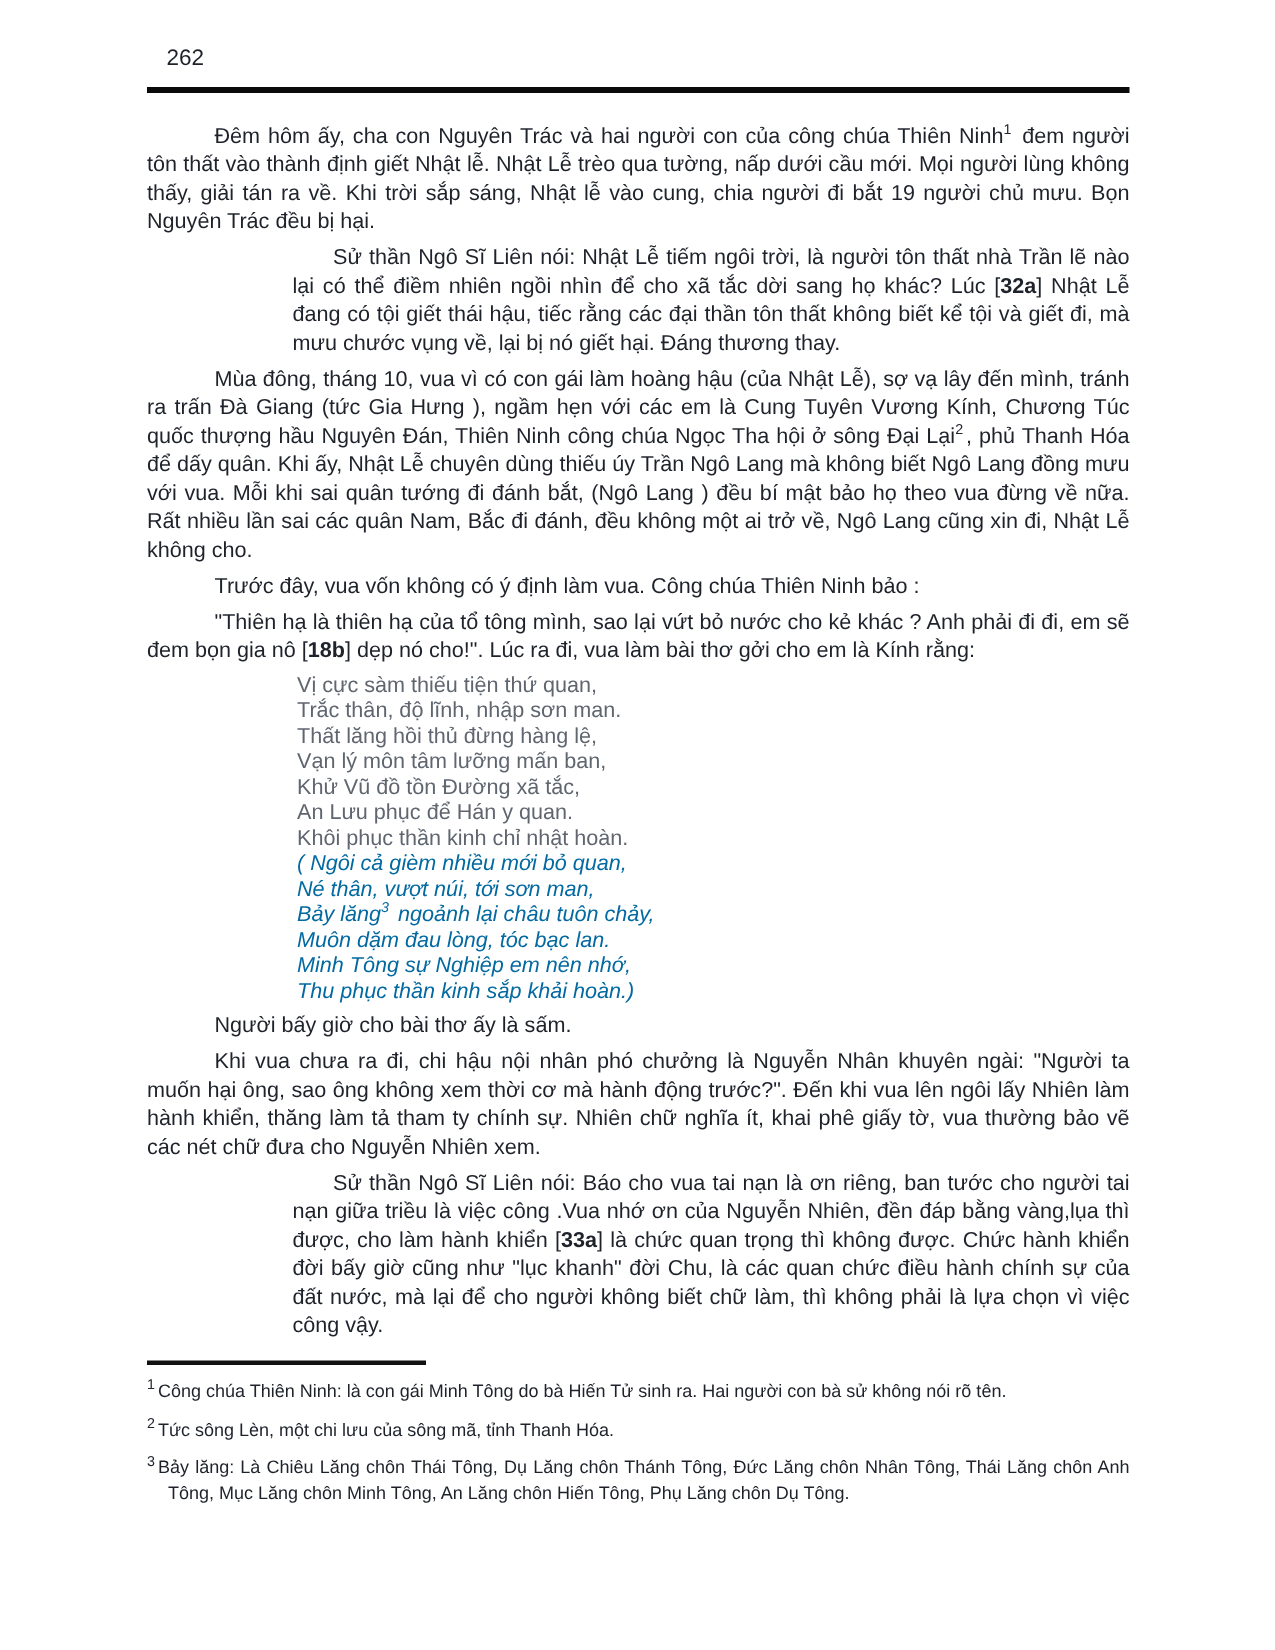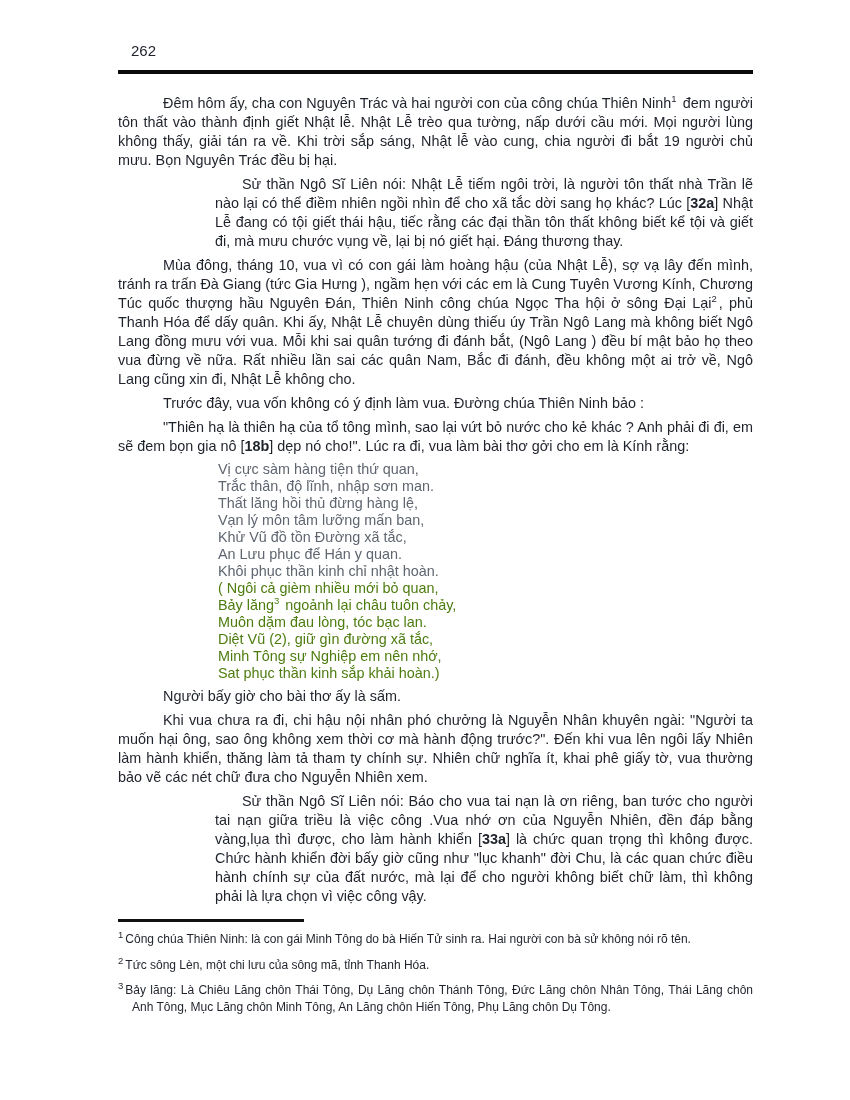--- a/index.html
+++ b/index.html
@@ -6,31 +6,31 @@
   body{background:#888;}
   .page{
     position:relative;
     width:850px;height:1100px;
     background:#ffffff;
     margin:0 auto;
     font-family:"Liberation Sans","DejaVu Sans",sans-serif;
     color:#1e222b;
     overflow:hidden;
   }
-  .inner{padding:42px 97px 0 98px;margin-left:20px;}
+  .inner{padding:30px 97px 0 98px;}
   .header{position:relative;text-align:center;font-size:15px;height:21px;}
   .pagenum{position:absolute;left:13px;top:0;}
   .hrule{height:4px;background:#0a0a0a;margin-top:7px;}
   .content{margin-top:20px;font-size:14.4px;line-height:19px;}
   .para{margin:0;}
   .p-body{margin-top:5px;text-indent:45px;text-align:justify;}
   .p-quote{margin-top:5px;margin-left:97px;text-indent:27px;text-align:justify;}
   .p-poem-dark,.p-poem-light{margin-left:100px;line-height:17px;text-align:left;}
   .p-poem-dark{color:#5f6670;}
-  .p-poem-light{color:#4d7c0f;}
+  .p-poem-light{color:#0369a1;font-style:italic;}
   .p-poem-first{margin-top:5px;}
   .b{font-weight:bold;}
   sup{font-size:9.5px;line-height:0;margin-right:2px;}
   .fnsep{width:186px;height:3px;background:#111;margin-top:13px;}
   .footnotes{margin-top:4px;}
   .footnote{
     font-size:12px;line-height:16.5px;margin-top:9px;
     padding-left:14px;text-indent:-14px;text-align:justify;
   }
 </style>
@@ -42,35 +42,35 @@
 
     <div class="header">
       <span class="pagenum">262</span>
     </div>
     <div class="hrule"></div>
 
     <div class="content">
         <div class="para p-body"><span>Đêm hôm ấy, cha con Nguyên Trác và hai người con của công chúa Thiên Ninh</span><sup>1</sup><span> đem người tôn thất vào thành định giết Nhật lễ. Nhật Lễ trèo qua tường, nấp dưới cầu mới. Mọi người lùng không thấy, giải tán ra về. Khi trời sắp sáng, Nhật lễ vào cung, chia người đi bắt 19 người chủ mưu. Bọn Nguyên Trác đều bị hại.</span></div>
         <div class="para p-quote"><span>Sử thần Ngô Sĩ Liên nói: Nhật Lễ tiếm ngôi trời, là người tôn thất nhà Trần lẽ nào lại có thể điềm nhiên ngồi nhìn để cho xã tắc dời sang họ khác? Lúc [</span><span class="b">32a</span><span>] Nhật Lễ đang có tội giết thái hậu, tiếc rằng các đại thần tôn thất không biết kể tội và giết đi, mà mưu chước vụng về, lại bị nó giết hại. Đáng thương thay.</span></div>
         <div class="para p-body"><span>Mùa đông, tháng 10, vua vì có con gái làm hoàng hậu (của Nhật Lễ), sợ vạ lây đến mình, tránh ra trấn Đà Giang (tức Gia Hưng ), ngầm hẹn với các em là Cung Tuyên Vương Kính, Chương Túc quốc thượng hầu Nguyên Đán, Thiên Ninh công chúa Ngọc Tha hội ở sông Đại Lại</span><sup>2</sup><span>, phủ Thanh Hóa để dấy quân. Khi ấy, Nhật Lễ chuyên dùng thiếu úy Trần Ngô Lang mà không biết Ngô Lang đồng mưu với vua. Mỗi khi sai quân tướng đi đánh bắt, (Ngô Lang ) đều bí mật bảo họ theo vua đừng về nữa. Rất nhiều lần sai các quân Nam, Bắc đi đánh, đều không một ai trở về, Ngô Lang cũng xin đi, Nhật Lễ không cho.</span></div>
-        <div class="para p-body"><span>Trước đây, vua vốn không có ý định làm vua. Đường chúa Thiên Ninh bảo :</span></div>
+        <div class="para p-body"><span>Trước đây, vua vốn không có ý định làm vua. Công chúa Thiên Ninh bảo :</span></div>
         <div class="para p-body"><span>"Thiên hạ là thiên hạ của tổ tông mình, sao lại vứt bỏ nước cho kẻ khác ? Anh phải đi đi, em sẽ đem bọn gia nô [</span><span class="b">18b</span><span>] dẹp nó cho!". Lúc ra đi, vua làm bài thơ gởi cho em là Kính rằng:</span></div>
-        <div class="para p-poem-dark p-poem-first"><span>Vị cực sàm hàng tiện thứ quan,</span></div>
+        <div class="para p-poem-dark p-poem-first"><span>Vị cực sàm thiếu tiện thứ quan,</span></div>
         <div class="para p-poem-dark"><span>Trắc thân, độ lĩnh, nhập sơn man.</span></div>
         <div class="para p-poem-dark"><span>Thất lăng hồi thủ đừng hàng lệ,</span></div>
         <div class="para p-poem-dark"><span>Vạn lý môn tâm lưỡng mấn ban,</span></div>
         <div class="para p-poem-dark"><span>Khử Vũ đồ tồn Đường xã tắc,</span></div>
         <div class="para p-poem-dark"><span>An Lưu phục để Hán y quan.</span></div>
         <div class="para p-poem-dark"><span>Khôi phục thần kinh chỉ nhật hoàn.</span></div>
         <div class="para p-poem-light"><span>( Ngôi cả gièm nhiều mới bỏ quan,</span></div>
+        <div class="para p-poem-light"><span>Né thân, vượt núi, tới sơn man,</span></div>
         <div class="para p-poem-light"><span>Bảy lăng</span><sup>3</sup><span> ngoảnh lại châu tuôn chảy,</span></div>
         <div class="para p-poem-light"><span>Muôn dặm đau lòng, tóc bạc lan.</span></div>
-        <div class="para p-poem-light"><span>Diệt Vũ (2), giữ gìn đường xã tắc,</span></div>
         <div class="para p-poem-light"><span>Minh Tông sự Nghiệp em nên nhớ,</span></div>
-        <div class="para p-poem-light"><span>Sat phục thần kinh sắp khải hoàn.)</span></div>
+        <div class="para p-poem-light"><span>Thu phục thần kinh sắp khải hoàn.)</span></div>
         <div class="para p-body"><span>Người bấy giờ cho bài thơ ấy là sấm.</span></div>
         <div class="para p-body"><span>Khi vua chưa ra đi, chi hậu nội nhân phó chưởng là Nguyễn Nhân khuyên ngài: "Người ta muốn hại ông, sao ông không xem thời cơ mà hành động trước?". Đến khi vua lên ngôi lấy Nhiên làm hành khiển, thăng làm tả tham ty chính sự. Nhiên chữ nghĩa ít, khai phê giấy tờ, vua thường bảo vẽ các nét chữ đưa cho Nguyễn Nhiên xem.</span></div>
         <div class="para p-quote"><span>Sử thần Ngô Sĩ Liên nói: Báo cho vua tai nạn là ơn riêng, ban tước cho người tai nạn giữa triều là việc công .Vua nhớ ơn của Nguyễn Nhiên, đền đáp bằng vàng,lụa thì được, cho làm hành khiển [</span><span class="b">33a</span><span>] là chức quan trọng thì không được. Chức hành khiển đời bấy giờ cũng như "lục khanh" đời Chu, là các quan chức điều hành chính sự của đất nước, mà lại để cho người không biết chữ làm, thì không phải là lựa chọn vì việc công vậy.</span></div>
       </div>
 
     <div class="fnsep"></div>
     <div class="footnotes">
         <div class="footnote"><sup>1</sup><span>Công chúa Thiên Ninh: là con gái Minh Tông do bà Hiến Tử sinh ra. Hai người con bà sử không nói rõ tên.</span></div>
         <div class="footnote"><sup>2</sup><span>Tức sông Lèn, một chi lưu của sông mã, tỉnh Thanh Hóa.</span></div>
         <div class="footnote"><sup>3</sup><span>Bảy lăng: Là Chiêu Lăng chôn Thái Tông, Dụ Lăng chôn Thánh Tông, Đức Lăng chôn Nhân Tông, Thái Lăng chôn Anh Tông, Mục Lăng chôn Minh Tông, An Lăng chôn Hiến Tông, Phụ Lăng chôn Dụ Tông.</span></div>

